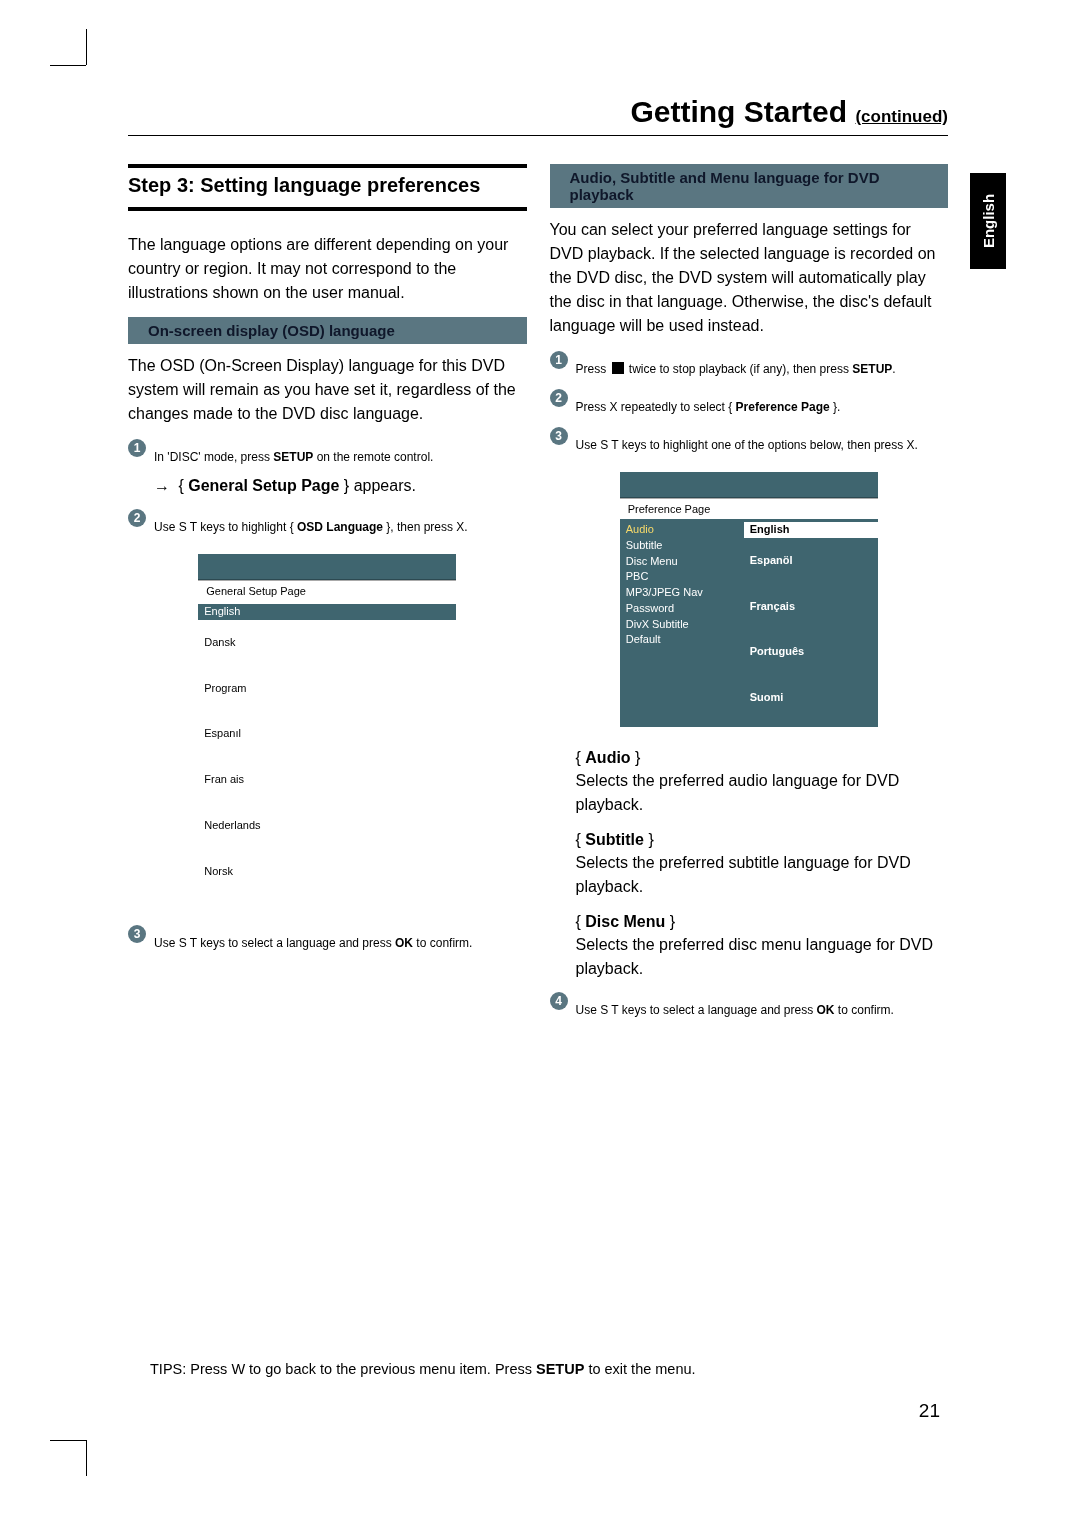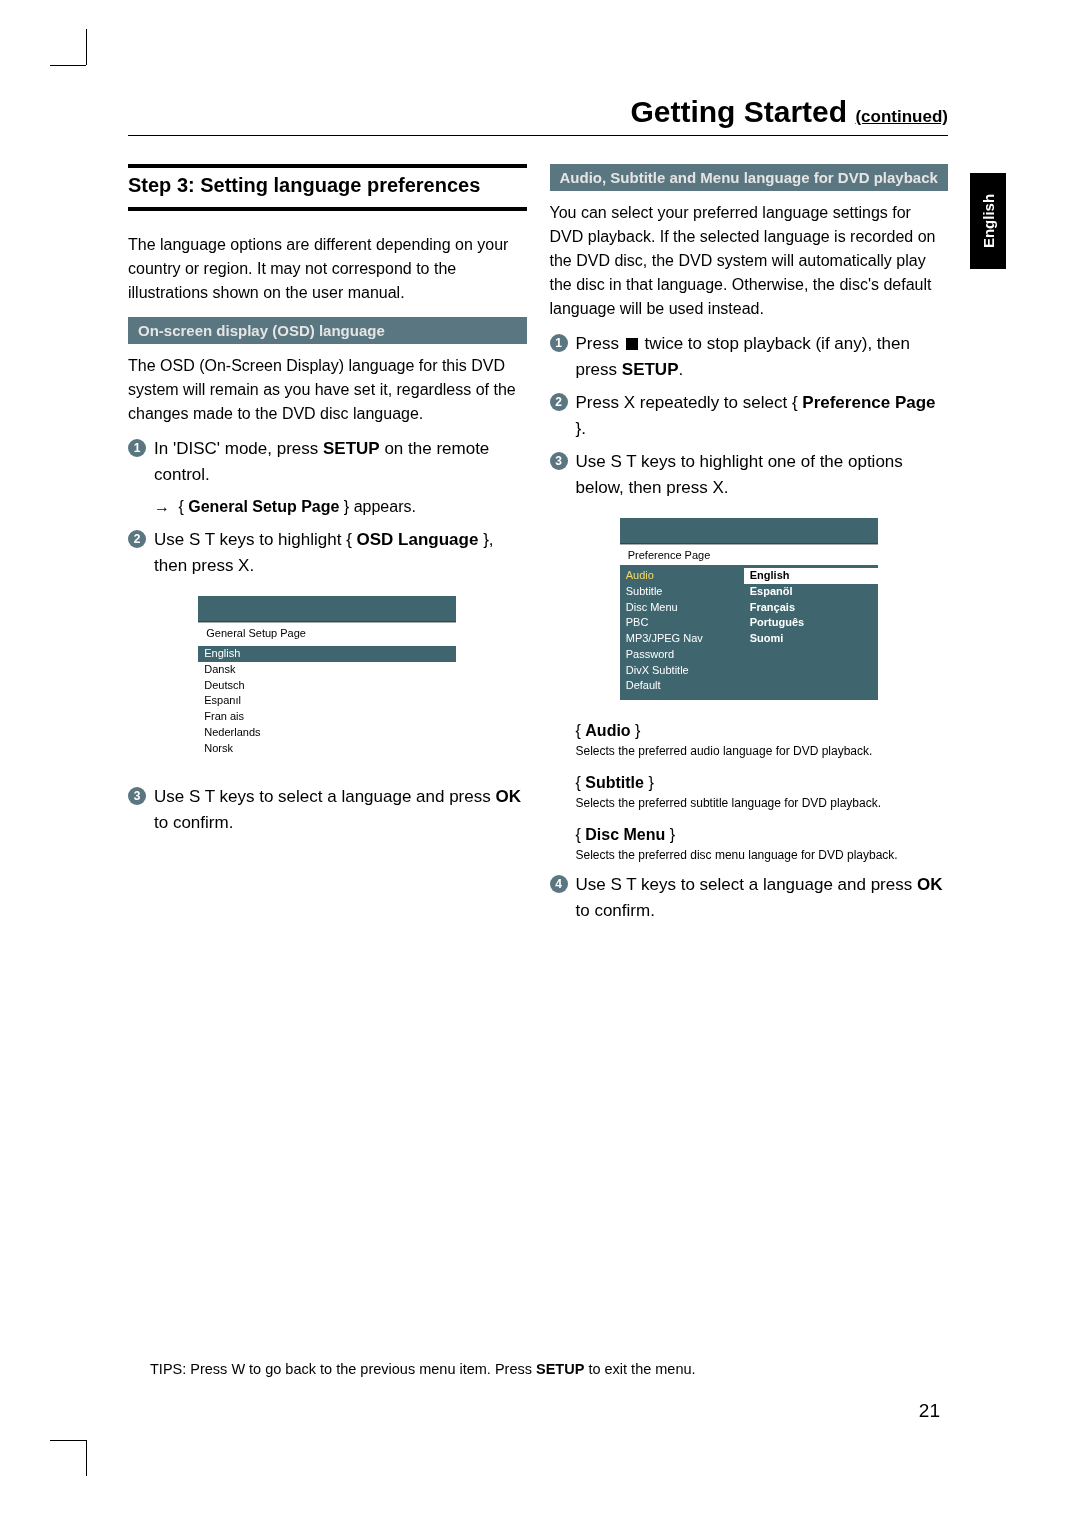--- a/index.html
+++ b/index.html
@@ -53,24 +53,24 @@
     border-top: 4px solid #000;
     border-bottom: 4px solid #000;
     padding: 6px 0 10px 0;
     font-size: 20px;
     font-weight: bold;
     margin-bottom: 22px;
   }
 
   .subhead {
     background: #5a7681;
-    color: #e5e5e5;
+    color: #0f172a;
     font-weight: bold;
     font-size: 15px;
-    padding: 5px 10px;
+    padding: 5px 20px;
     margin: 12px 0 10px 0;
   }
 
   .num-item {
     display: flex;
     align-items: flex-start;
     gap: 8px;
     margin: 8px 0 8px 0;
   }
   .num-item .circ {
@@ -81,37 +81,38 @@
     background: #5a7681;
     color: #fff;
     font-size: 12px;
     font-weight: bold;
     text-align: center;
     line-height: 18px;
     margin-top: 3px;
   }
   .num-item .body {
     flex: 1;
-    font-size: 17px;
+    font-size: 12px;
     line-height: 1.5;
+    margin-top: 12px;
   }
   .arrow-line {
     margin-left: 26px;
     font-size: 16px;
     line-height: 1.5;
     margin-bottom: 8px;
   }
   .arrow-line .arrow { font-weight: bold; margin-right: 4px; }
 
   .option-block {
     margin: 14px 0 6px 26px;
   }
   .option-block .opt-label { font-size: 16px; margin-bottom: 2px; }
   .option-block .opt-label .b { font-weight: bold; }
-  .option-block .opt-desc { font-size: 12px; line-height: 1.5; margin-bottom: 4px; }
+  .option-block .opt-desc { font-size: 16px; line-height: 1.5; margin-bottom: 4px; }
 
   
   .osd {
     width: 258px;
     margin: 18px auto 22px auto;
     font-family: Arial, sans-serif;
     font-size: 11px;
   }
   .osd-top {
     height: 26px;
@@ -136,21 +137,21 @@
     padding: 3px 6px 6px 6px;
   }
   .osd-left div { padding: 1px 0; line-height: 1.25; white-space: nowrap; }
   .osd-left div.sel { color: #f7da6a; }
   .osd-right {
     flex: 1;
     background: #fff;
     padding: 3px 6px 6px 6px;
     color: #000;
   }
-  .osd-right div { padding: 1px 0; line-height: 1.25; }
+  .osd-right div { padding: 16px 0; line-height: 1.25; }
   .osd-right div.sel {
     background: #3f656f;
     color: #fff;
     margin: 0 -6px;
     padding: 1px 6px;
   }
 
   .osd2 .osd-left { flex: 0 0 124px; }
   .osd2 .osd-right {
     background: #3f656f;
@@ -259,21 +260,21 @@
         </div>
       </div>
 
       <div class="osd">
         <div class="osd-top"></div>
         <div class="osd-title">General Setup Page</div>
         <div class="osd-body">
           <div class="osd-right">
             <div class="sel">English</div>
             <div>Dansk</div>
-            <div>Deutsch</div>
+            <div>Program</div>
             <div>Espanıl</div>
             <div>Fran ais</div>
             <div>Nederlands</div>
             <div>Norsk</div>
           </div>
         </div>
       </div>
 
       <div class="num-item">
         <div class="circ">3</div>

